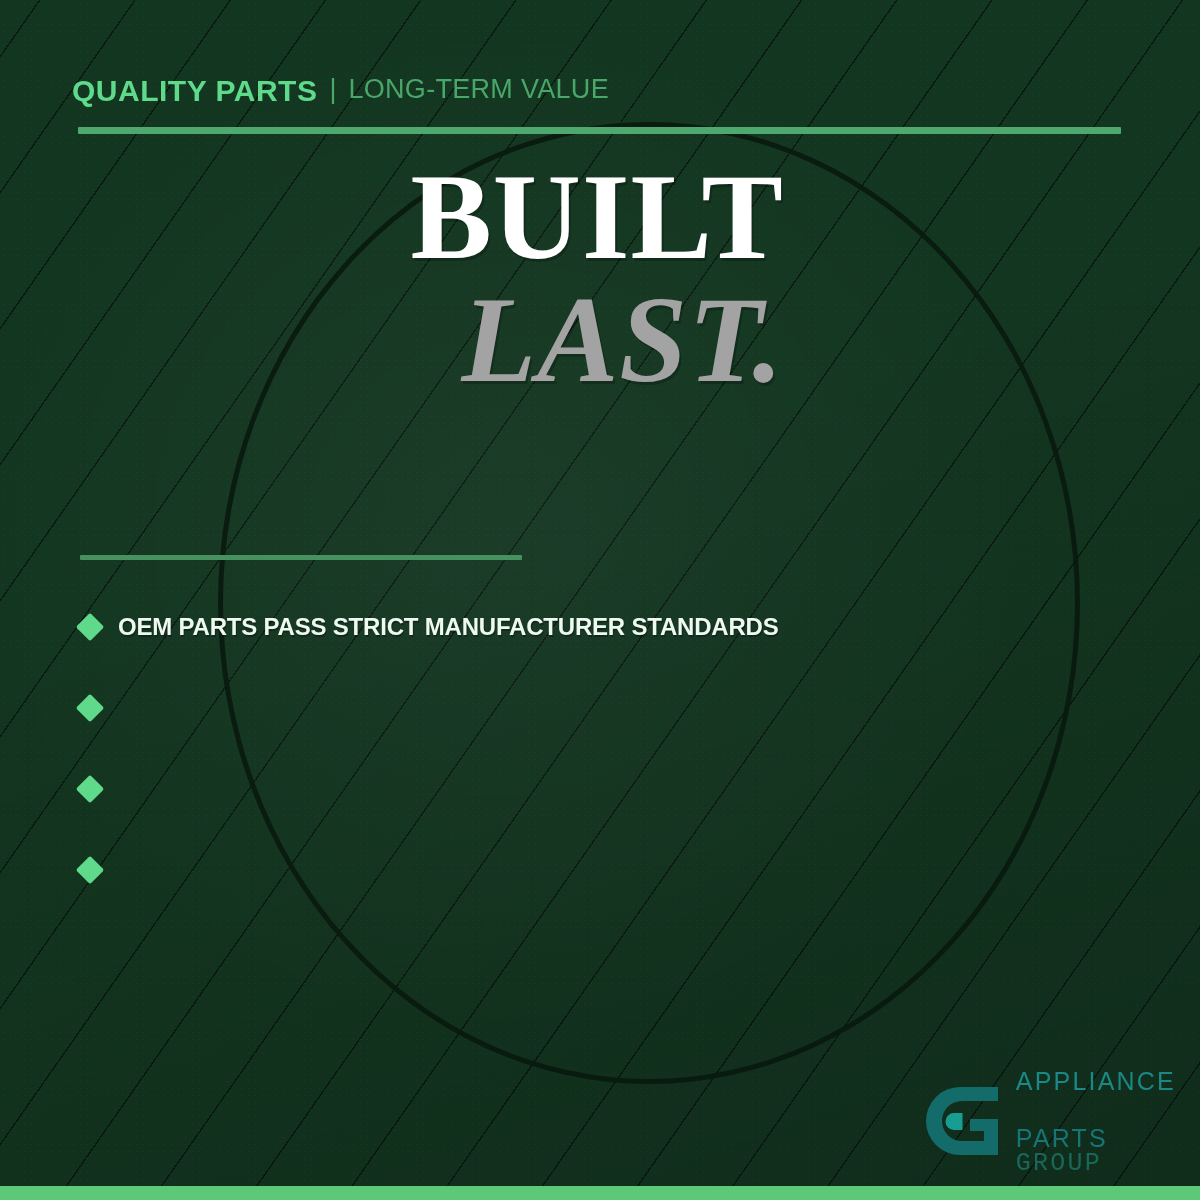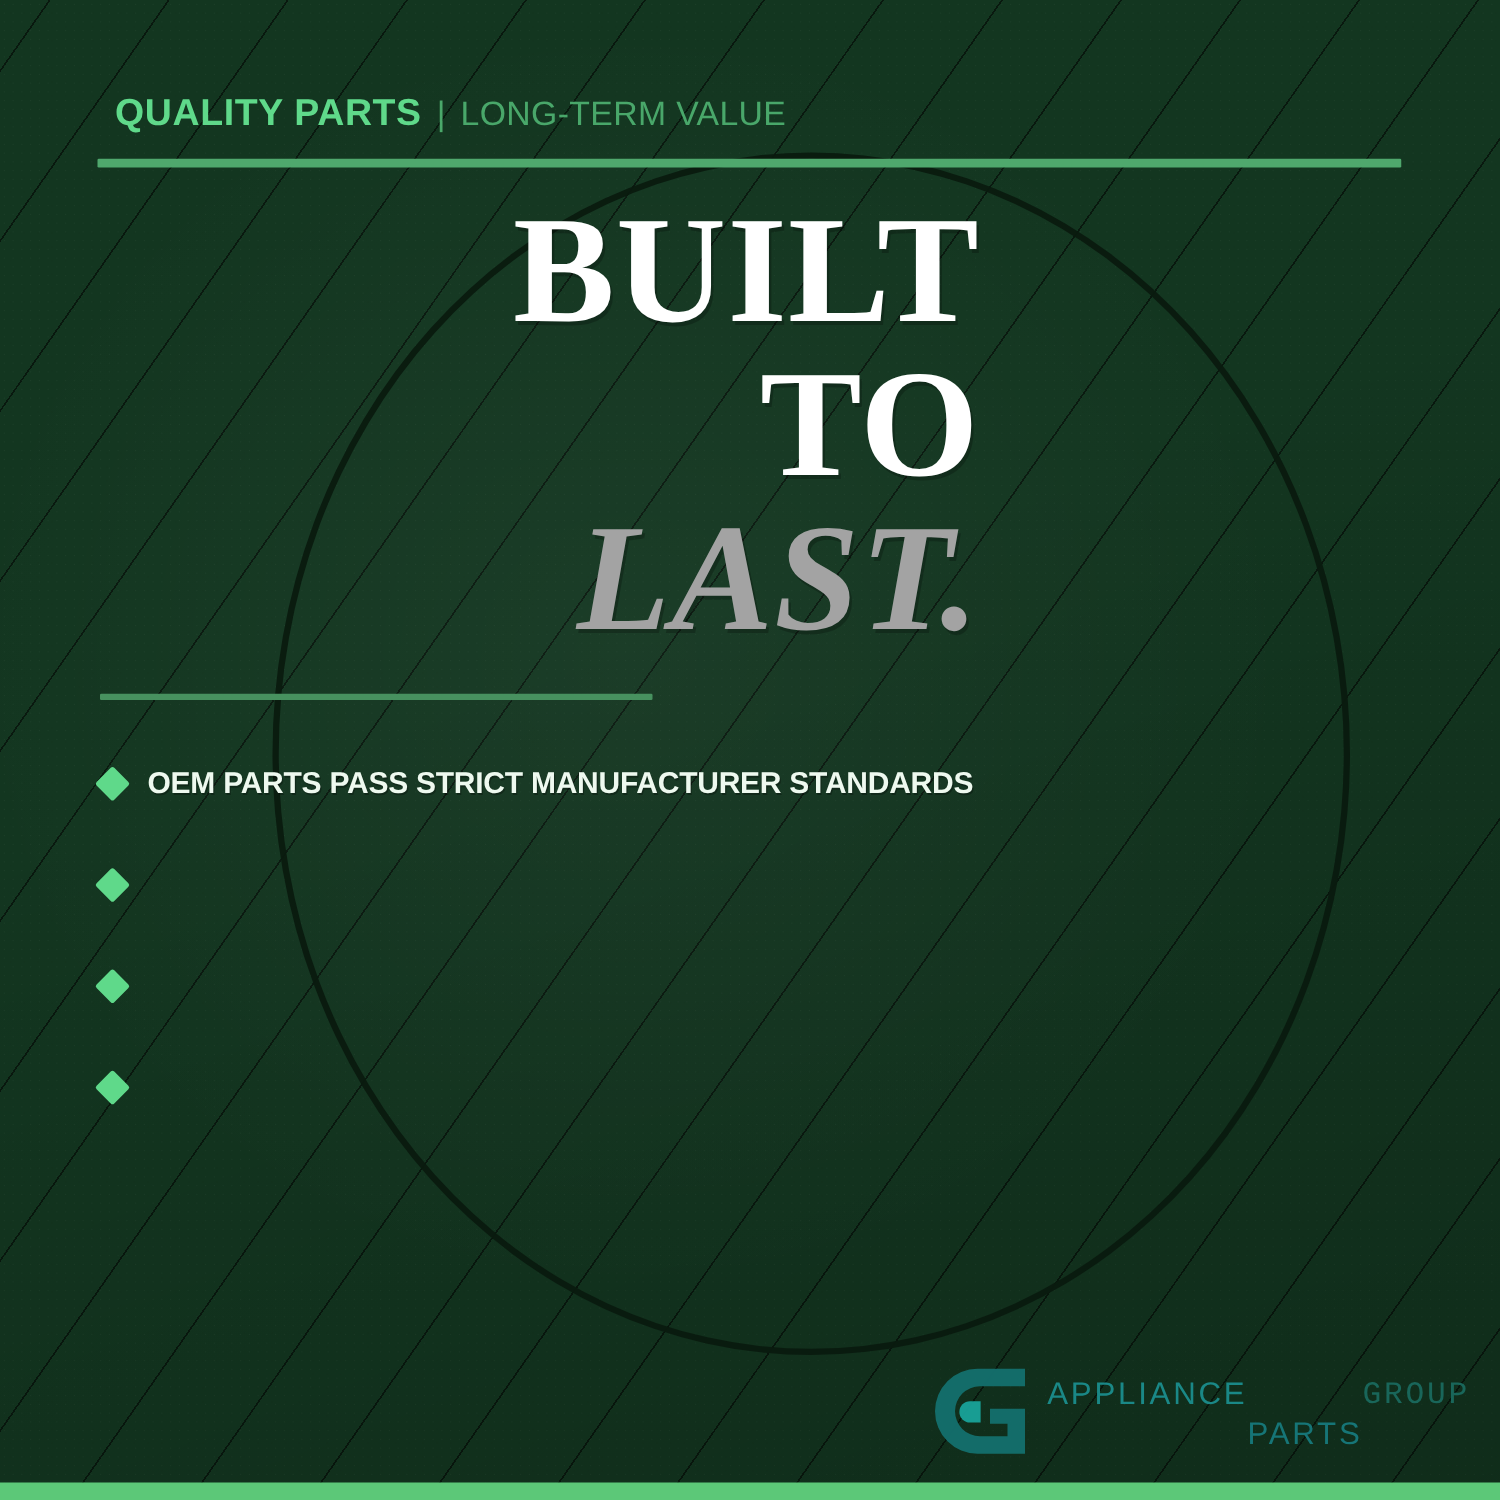--- a/index.html
+++ b/index.html
@@ -63,24 +63,24 @@
     border: 5px solid #0a1a0f;
     border-radius: 50%;
     box-sizing: border-box;
     opacity: 0.95;
     pointer-events: none;
   }
 
   
   .eyebrow {
     position: absolute;
-    left: 92px;
+    left: 72px;
     top: 74px;
     display: flex;
-    align-items: center;
+    align-items: flex-start;
     gap: 12px;
     white-space: nowrap;
   }
   .eyebrow-main {
     font-size: 30px;
     font-weight: bold;
     letter-spacing: 0.5px;
     color: #5FD98A;
     text-transform: uppercase;
   }
@@ -185,23 +185,22 @@
     right: 24px;
     bottom: 24px;
     display: flex;
     align-items: center;
     gap: 12px;
     opacity: 0.95;
   }
   .logo-mark { flex: 0 0 auto; }
   .logo-words {
     display: flex;
-    flex-direction: row;
+    flex-direction: column;
     line-height: 1.0;
-    text-align: right;
   }
   .logo-word {
     font-size: 25px;
     font-weight: 500;
     letter-spacing: 2.2px;
     text-transform: uppercase;
   }
   .logo-w1 { color: #1b8d8d; }
   .logo-w2 { color: #17797c; margin-top: 32px; }
   .logo-w3 { color: #1a6a5e; font-family: Liberation Mono, monospace; }
@@ -220,21 +219,20 @@
   <div class="eyebrow">
     <span class="eyebrow-main">QUALITY PARTS</span>
     <span class="eyebrow-sep">|</span>
     <span class="eyebrow-sub">LONG-TERM VALUE</span>
   </div>
 
   <div class="rule-top"></div>
 
   <div class="headline">
     <div class="headline-line hl-white">BUILT</div>
-    <div class="headline-line hl-white">TO</div>
     <div class="headline-line hl-accent">LAST.</div>
   </div>
 
   <div class="rule-mid"></div>
 
   <div class="bullets">
     <div class="bullet-row">
       <span class="bullet-diamond"></span>
       <span class="bullet-text">OEM PARTS PASS STRICT MANUFACTURER STANDARDS</span>
     </div>

